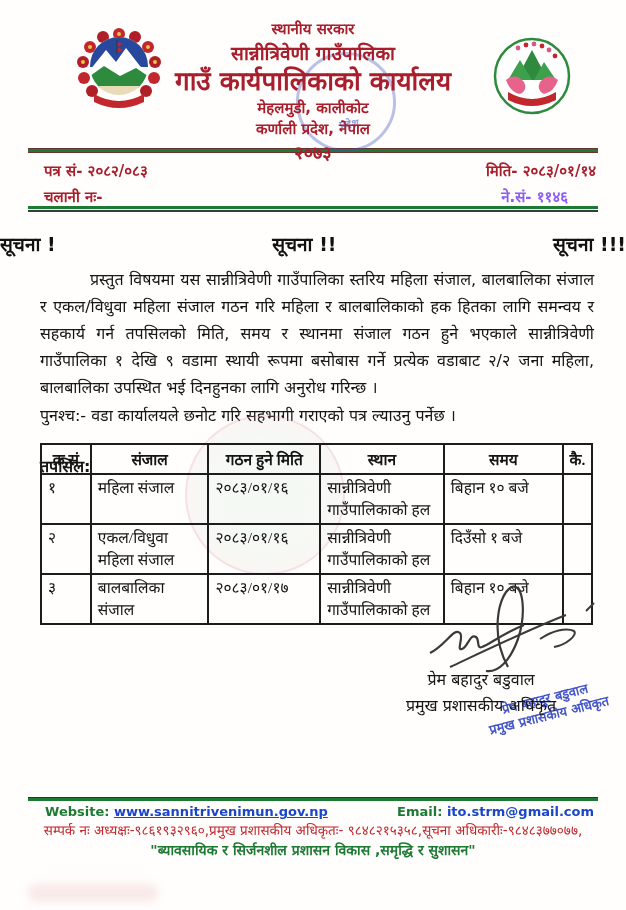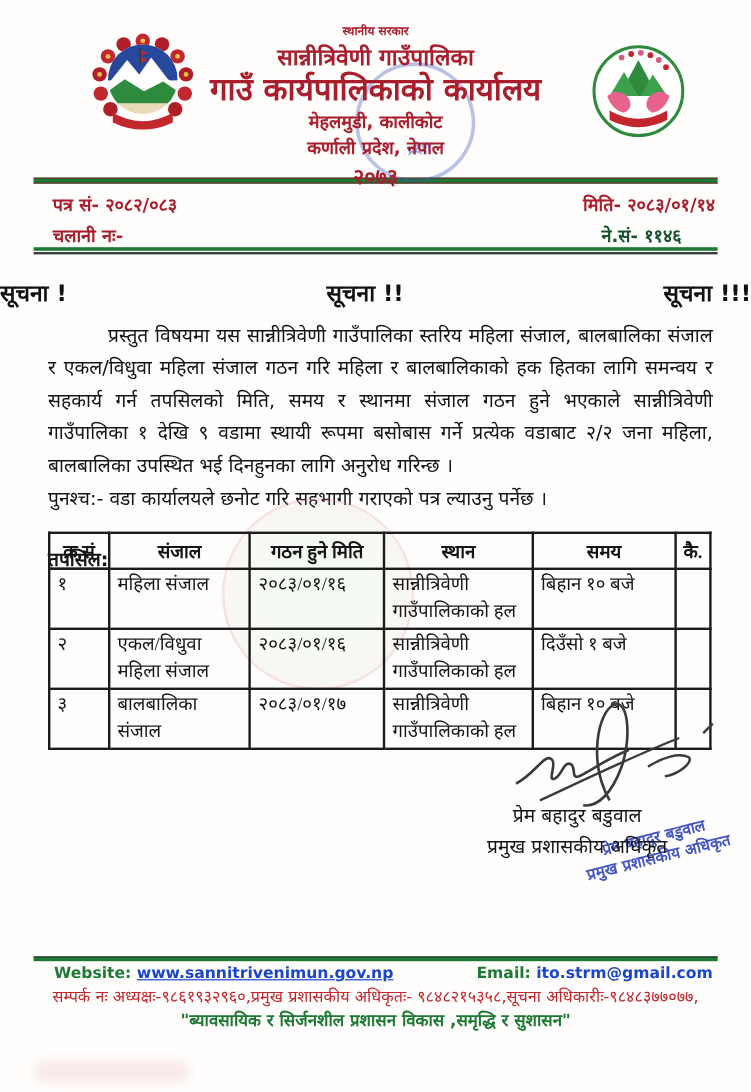--- a/index.html
+++ b/index.html
@@ -11,42 +11,42 @@
     background: #fffefc;
     font-family: "DejaVu Sans", sans-serif;
     color:#1a1a1a;
     overflow: hidden;
   }
 
   
   .emblem-left { position:absolute; left:74px; top:24px; width:90px; height:90px; }
   .logo-right  { position:absolute; left:492px; top:36px; width:80px; height:82px; }
   .header-center { position:absolute; left:120px; right:120px; top:18px; text-align:center; color:#a81e2d; z-index:2; }
-  .h-govt   { font-size:10px; font-weight:bold; }
+  .h-govt   { font-size:15px; font-weight:bold; }
   .h-muni   { font-size:19px; font-weight:bold; margin-top:2px; }
   .h-office { font-size:26px; font-weight:bold; margin-top:1px; line-height:1.15; }
   .h-addr   { font-size:15px; font-weight:bold; margin-top:2px; line-height:1.3; }
   .h-year   { font-size:18px; font-weight:bold; }
 
   .header-stamp {
     position:absolute; left:296px; top:52px; width:100px; height:100px;
     border:3px solid rgba(54,82,190,0.35); border-radius:50%;
     z-index:1; display:flex; align-items:flex-end; justify-content:center;
     transform: rotate(-8deg);
   }
   .header-stamp span { color:rgba(54,82,190,0.55); font-size:11px; font-weight:bold; margin-bottom:18px; }
 
   .rule-green-thick { position:absolute; left:28px; right:28px; top:148px; height:5px;
     background:#1d7a33; border-top:1px solid #6b3030; border-bottom:1px solid #6b3030; }
 
   
   .letter-info { position:absolute; left:44px; right:30px; top:160px; font-size:15px; font-weight:bold; }
   .li-row { display:flex; justify-content:space-between; margin-bottom:6px; }
   .li-red { color:#a81e2d; }
-  .li-dark { color:#14532d; padding-right:28px; }
+  .li-dark { color:#8b5cf6; padding-right:28px; }
 
   .rule-double { position:absolute; left:28px; right:28px; top:206px; }
   .rule-double .g { height:3px; background:#1d7a33; }
   .rule-double .d { height:2px; background:#30403a; margin-top:1px; }
 
   
   .notice-title { position:absolute; left:0; right:0; top:231px; display:flex; justify-content:space-between; gap:32px;
     font-size:19px; font-weight:bold; color:#111; }
 
   

